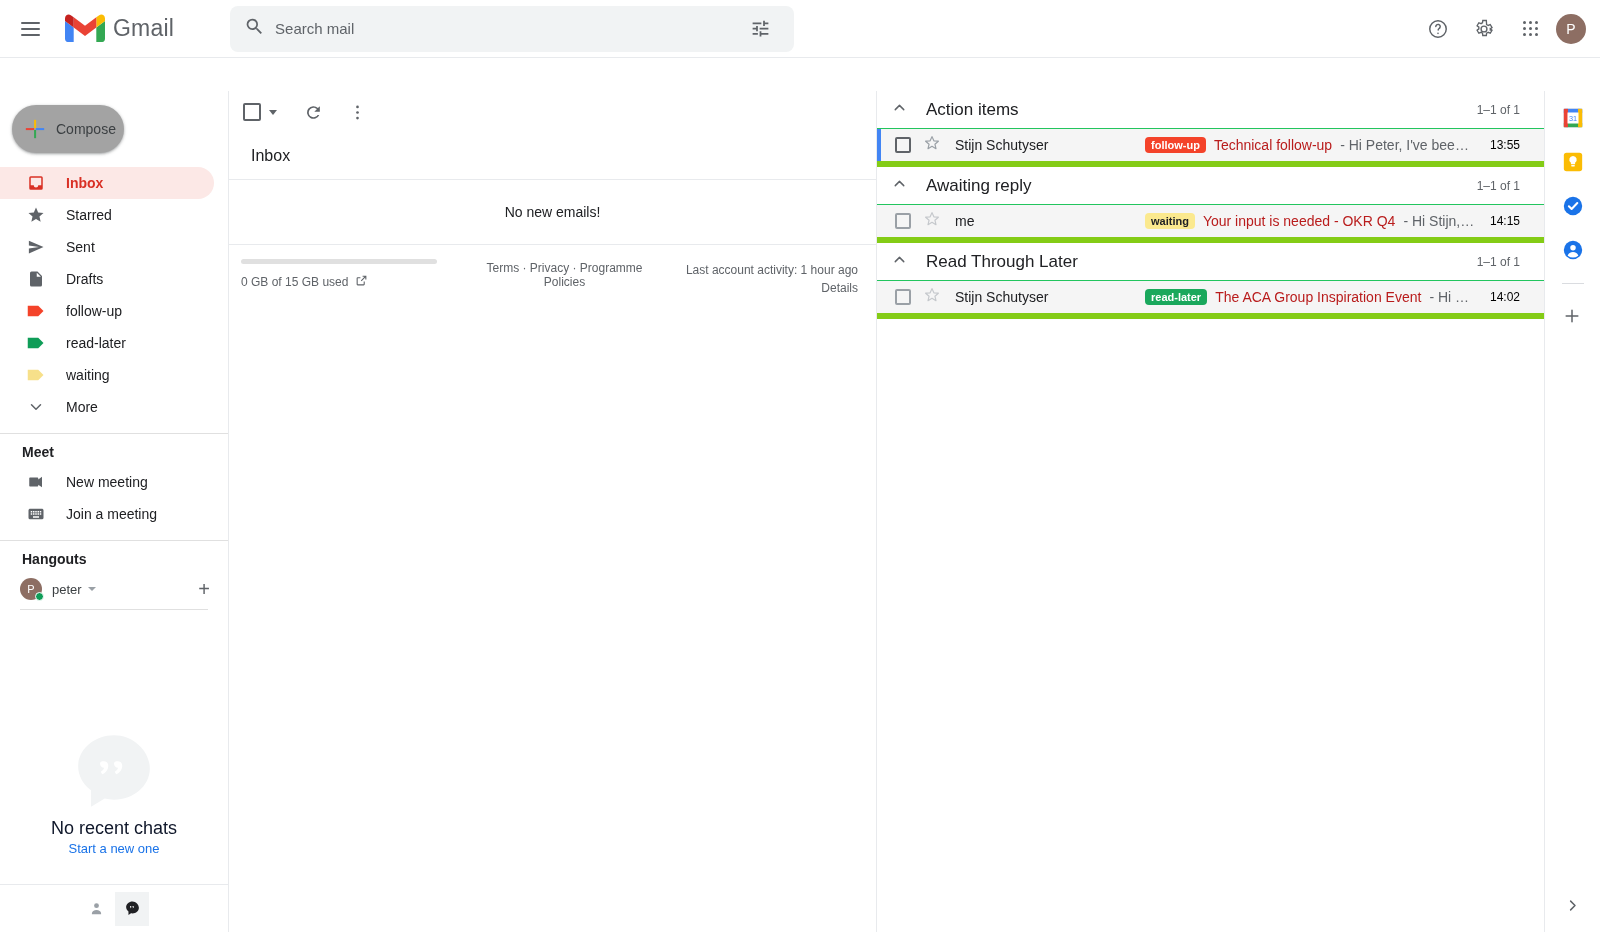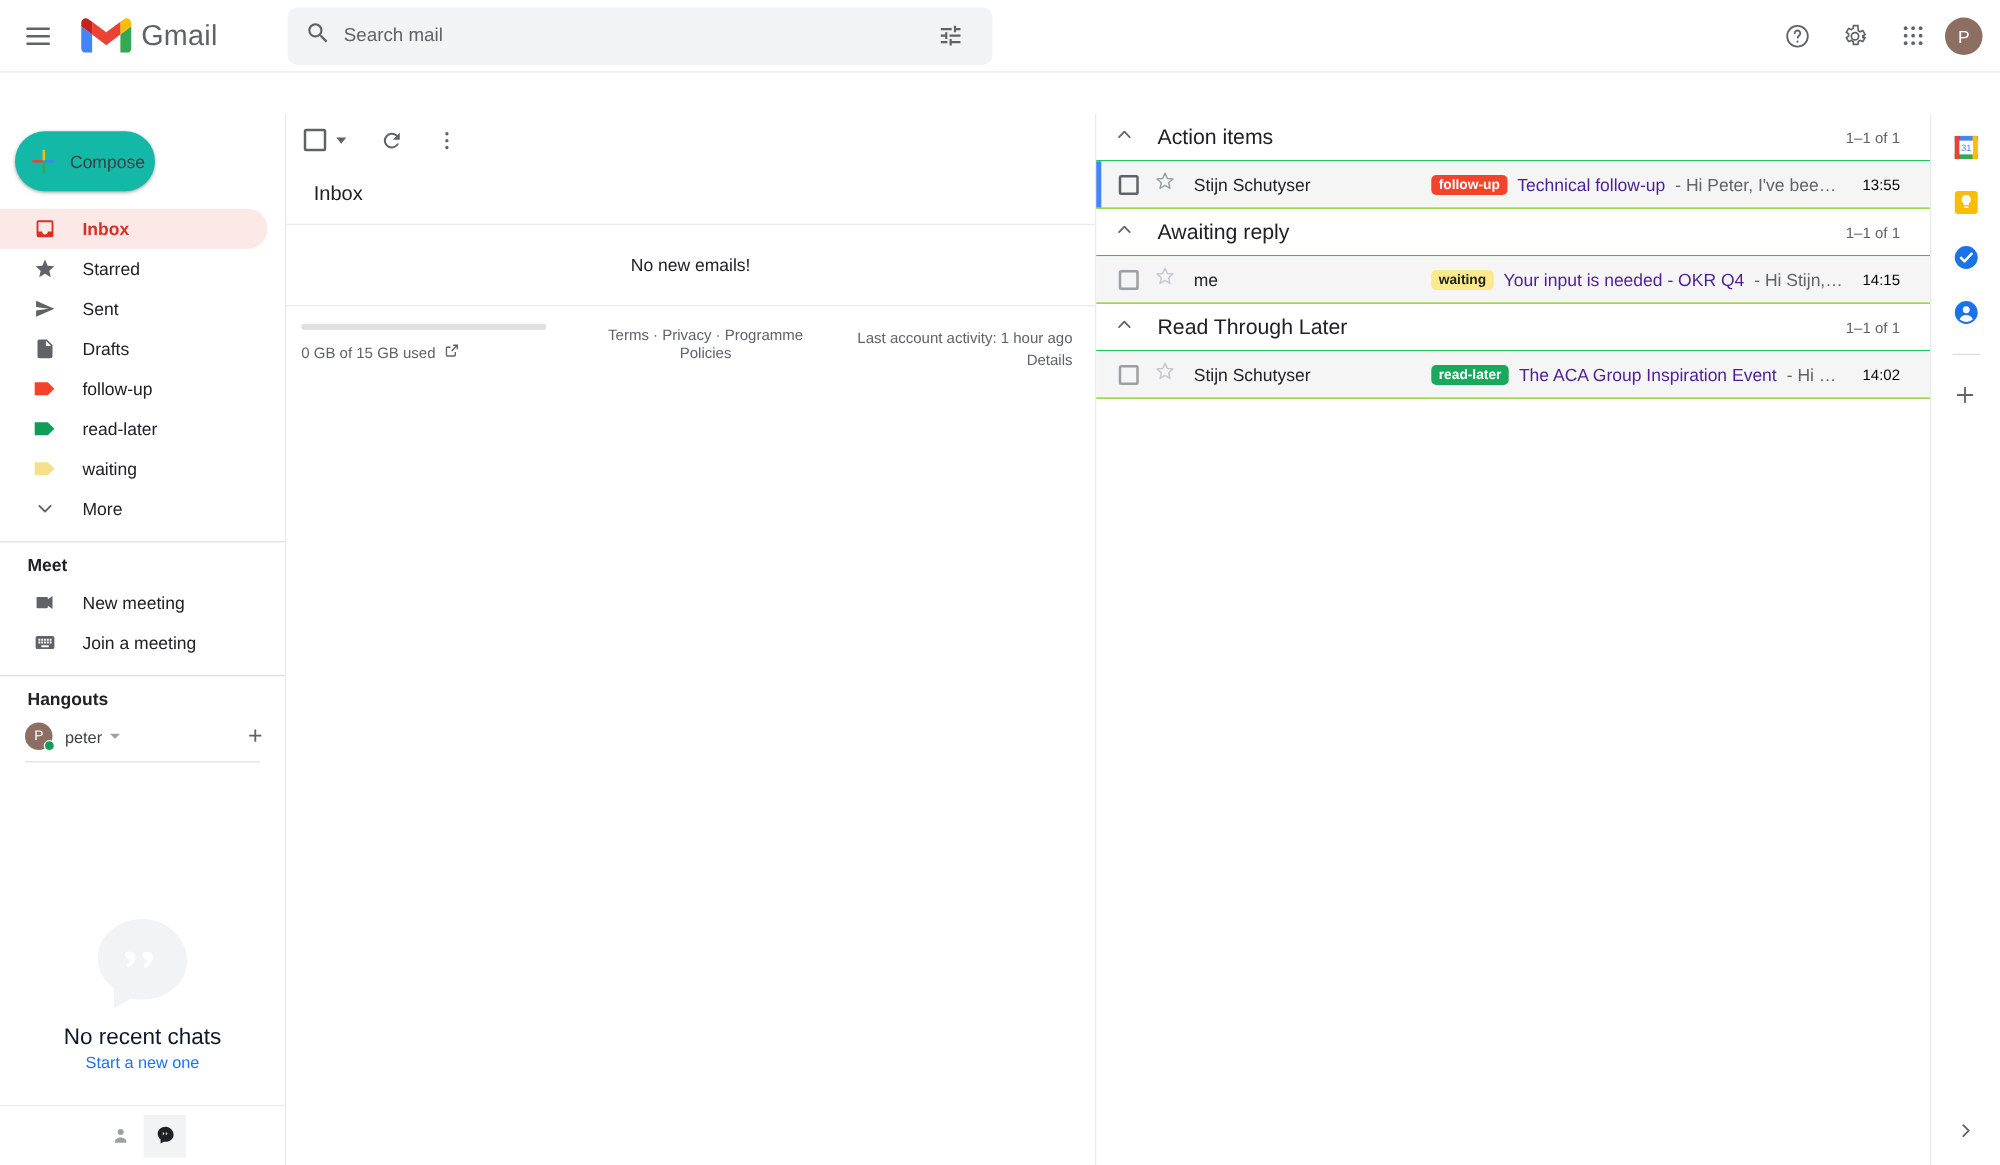--- a/index.html
+++ b/index.html
@@ -56,21 +56,21 @@
   .apps-grid { display: grid; grid-template-columns: repeat(3, 3px); grid-gap: 3px; }
   .apps-grid i { width: 3px; height: 3px; background: #5f6368; border-radius: 50%; display: block; }
 
   
   .body { flex: 1; display: flex; min-height: 0; position: relative; }
 
   
   .sidebar { width: 228px; flex: 0 0 228px; position: relative; display: flex; flex-direction: column; }
   .compose {
     margin: 14px 0 14px 12px; width: 112px; height: 48px;
-    border-radius: 26px; background: #14b8a6;
+    border-radius: 26px; background: #a3a3a3;
     box-shadow: 0 1px 2px 0 rgba(60,64,67,.3), 0 1px 3px 1px rgba(60,64,67,.15);
     display: flex; align-items: center; gap: 10px; padding-left: 12px;
     cursor: pointer; font-size: 14px; color: #3c4043;
   }
   .plus-color { width: 22px; height: 22px; position: relative; flex: 0 0 22px; }
   .nav-item {
     height: 32px; display: flex; align-items: center; gap: 20px;
     padding-left: 26px; border-radius: 0 16px 16px 0; margin-right: 14px;
     font-size: 14px; color: #202124; cursor: pointer;
   }
@@ -120,32 +120,32 @@
   
   .bundle-col { flex: 1; border-left: 1px solid #e8eaed; display: flex; flex-direction: column; min-width: 0; }
   .bundle-head {
     height: 38px; display: flex; align-items: center; gap: 18px;
     padding-left: 14px; padding-right: 24px; border-bottom: 1px solid #22c55e;
   }
   .bundle-name { font-size: 17px; color: #202124; }
   .bundle-count { margin-left: auto; font-size: 12px; color: #5f6368; }
   .mail-row {
     height: 38px; display: flex; align-items: center; background: #f5f5f5;
-    border-bottom: 1px solid #84cc16; position: relative; cursor: pointer; padding-right: 24px;
+    border-bottom: 6px solid #84cc16; position: relative; cursor: pointer; padding-right: 24px;
   }
   .mail-row.focused::before {
     content: ""; position: absolute; left: 0; top: 0; bottom: 0; width: 4px; background: #4285f4;
   }
   .row-chk { width: 16px; height: 16px; border: 2px solid #9aa0a6; border-radius: 2px; margin-left: 18px; flex: 0 0 16px; cursor: pointer; }
   .row-chk.dark { border-color: #5f6368; }
   .star { margin-left: 12px; cursor: pointer; flex: 0 0 18px; }
   .sender { width: 190px; margin-left: 14px; font-size: 14px; color: #202124; overflow: hidden; white-space: nowrap; text-overflow: ellipsis; }
   .subjwrap { flex: 1; display: flex; align-items: center; gap: 8px; min-width: 0; font-size: 14px; }
   .chip { font-size: 11px; font-weight: bold; padding: 2px 6px; border-radius: 4px; white-space: nowrap; }
-  .subject { color: #4c1d95; white-space: nowrap; }
+  .subject { color: #b91c1c; white-space: nowrap; }
   .snippet { color: #5f6368; white-space: nowrap; overflow: hidden; text-overflow: ellipsis; min-width: 0; }
   .time { font-size: 12px; color: #000000; margin-left: 14px; flex: 0 0 auto; }
 
   
   .rail { width: 56px; flex: 0 0 56px; border-left: 1px solid #e8eaed; display: flex; flex-direction: column;
           align-items: center; padding-top: 16px; gap: 22px; position: relative; }
   .rail-icon { width: 22px; height: 22px; cursor: pointer; }
   .rail-div { width: 22px; height: 1px; background: #dadce0; }
   .rail-expand { position: absolute; bottom: 16px; color: #5f6368; font-size: 15px; cursor: pointer; }
 </style>

